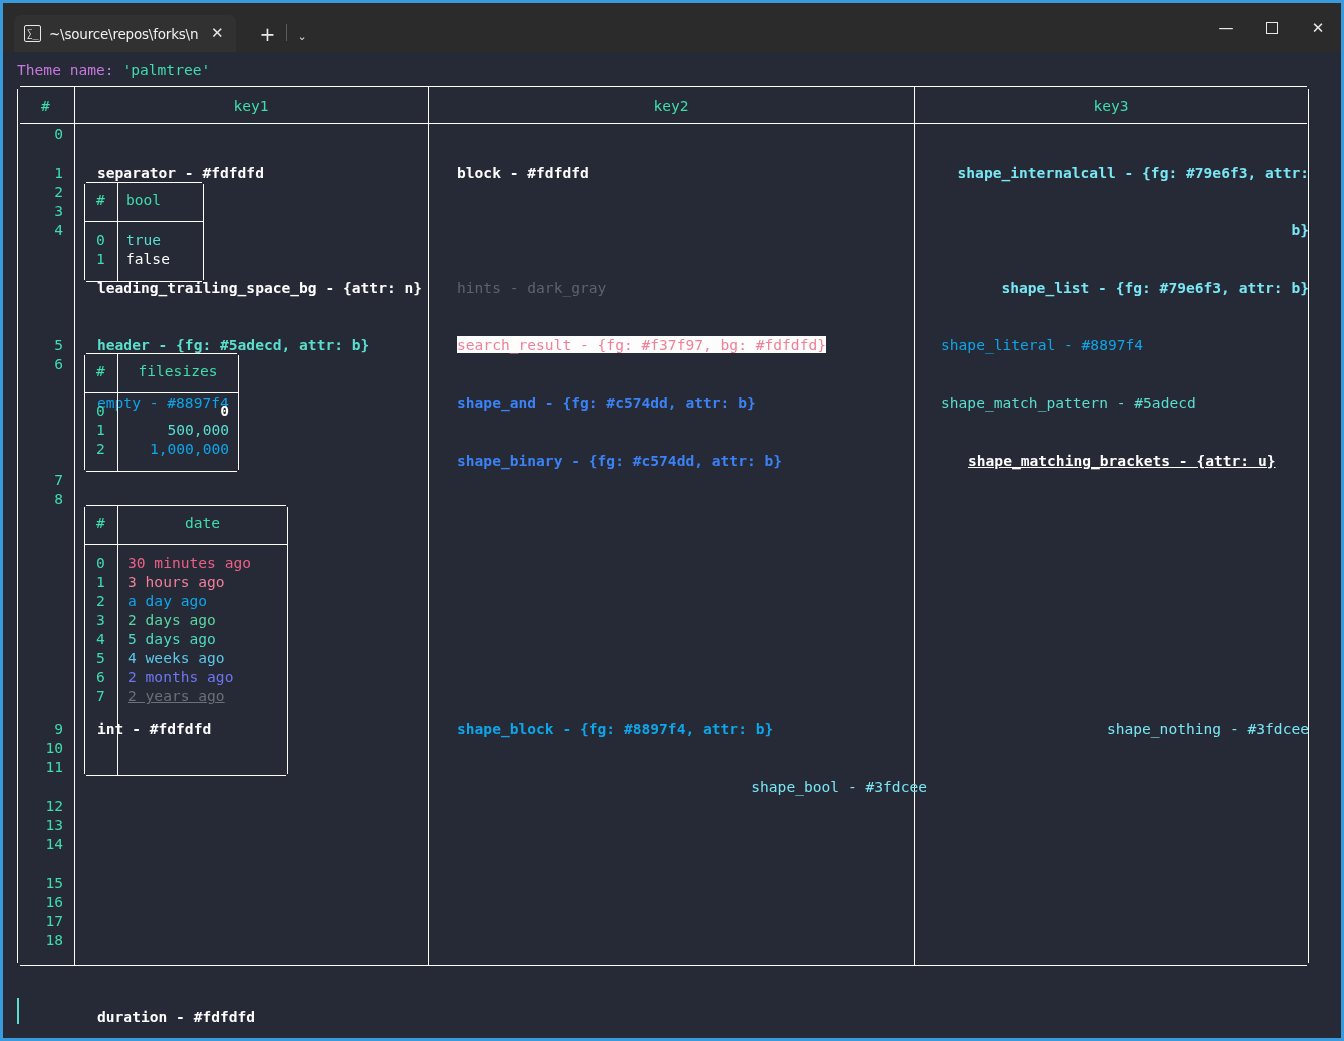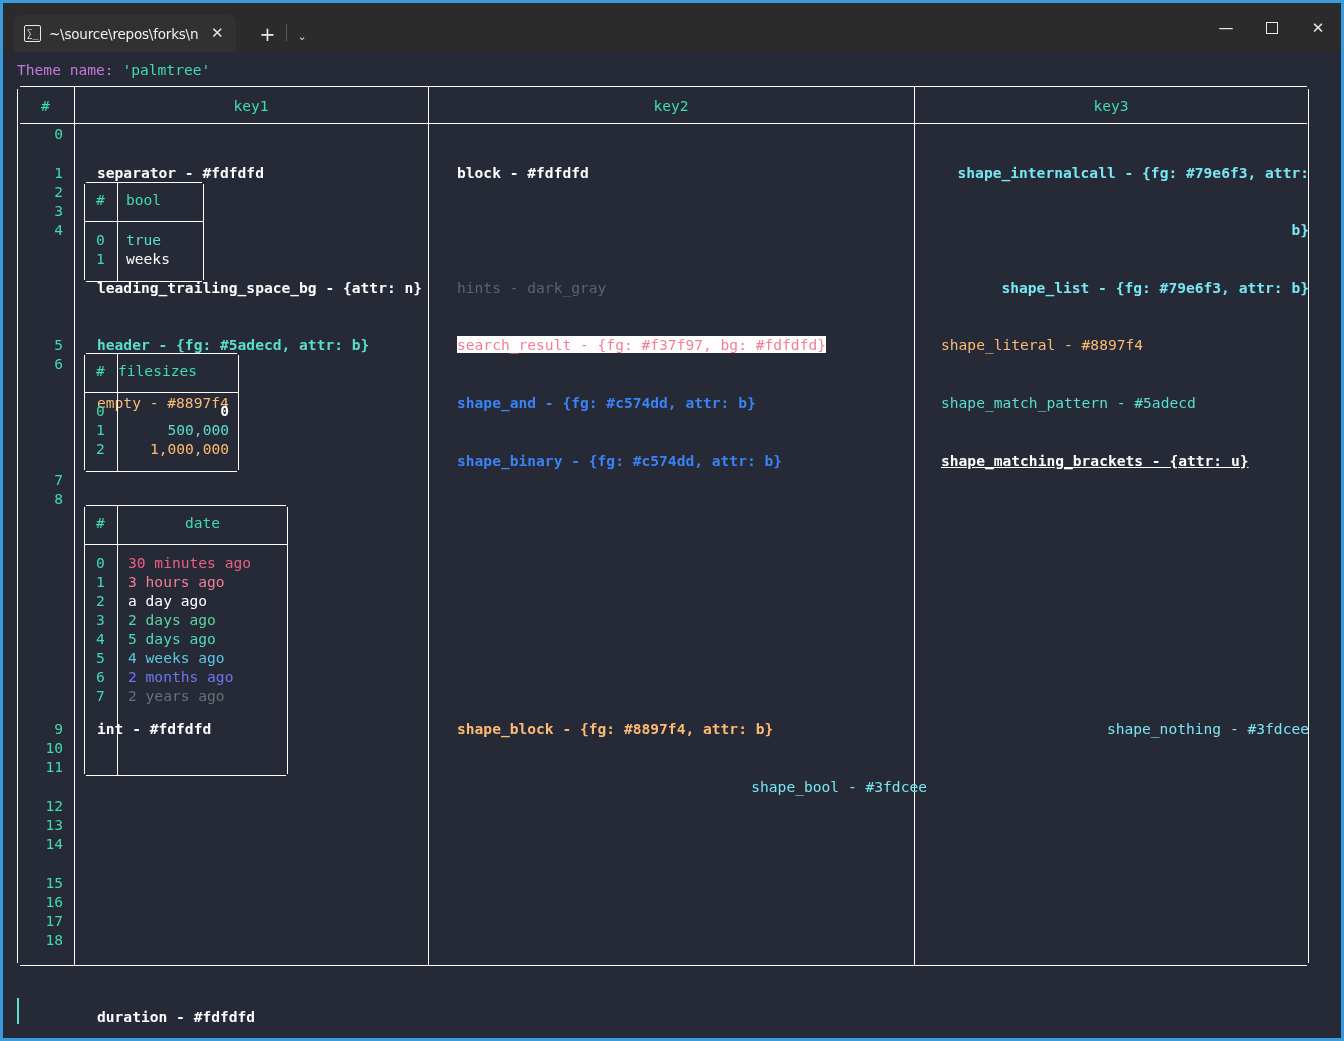--- a/index.html
+++ b/index.html
@@ -132,26 +132,26 @@
   .col3 { left: 912px; width: 380px; padding-left: 12px; }
 
   .ln { height: 19.2px; }
   .ln.blank { color: transparent; }
 
   
   .w    { color: #fdfdfd; }
   .cy   { color: #5adecd; }
   .tl   { color: #3fdcae; }
   .aq   { color: #79e6f3; text-align: right; }
-  .bl   { color: #fdba74; }
+  .bl   { color: #0ea5e9; }
   .pu   { color: #3b82f6; }
   .or   { color: #f2a272; }
   .gy   { color: #5c6370; }
   .bold { font-weight: bold; }
-  .ul   { text-decoration: underline; }
+  .ul   { text-decoration: underline; margin-left: 27px; }
   .hl-search { background: #fdfdfd; color: #f37f97; }
 
   
   .ntable {
     position: absolute;
     font-family: "DejaVu Sans Mono", monospace;
     font-size: 14.6px;
     line-height: 19.2px;
   }
   .nl { position: absolute; background: #fdfdfd; }
@@ -250,32 +250,32 @@
         <div class="nl" style="left:2px;top:99px;width:116px;height:1px;"></div>
         <div class="nl" style="left:0;top:2px;width:1px;height:96px;"></div>
         <div class="nl" style="left:119px;top:2px;width:1px;height:96px;"></div>
         <div class="nl" style="left:33px;top:1px;width:1px;height:98px;"></div>
         <div class="nl" style="left:1px;top:39px;width:118px;height:1px;"></div>
         <div style="position:absolute;left:0;top:8px;width:33px;text-align:center;" class="tl">#</div>
         <div style="position:absolute;left:42px;top:8px;" class="tl">bool</div>
         <div style="position:absolute;left:0;top:48px;width:33px;text-align:center;" class="tl">0</div>
         <div style="position:absolute;left:42px;top:48px;" class="cy">true</div>
         <div style="position:absolute;left:0;top:67px;width:33px;text-align:center;" class="tl">1</div>
-        <div style="position:absolute;left:42px;top:67px;" class="w">weeks</div>
+        <div style="position:absolute;left:42px;top:67px;" class="w">false</div>
       </div>
 
       <div class="ntable" style="left:67px; top:267px; width:155px; height:119px;">
         <div class="nl" style="left:2px;top:0;width:151px;height:1px;"></div>
         <div class="nl" style="left:2px;top:118px;width:151px;height:1px;"></div>
         <div class="nl" style="left:0;top:2px;width:1px;height:115px;"></div>
         <div class="nl" style="left:154px;top:2px;width:1px;height:115px;"></div>
         <div class="nl" style="left:33px;top:1px;width:1px;height:117px;"></div>
         <div class="nl" style="left:1px;top:39px;width:153px;height:1px;"></div>
         <div style="position:absolute;left:0;top:8px;width:33px;text-align:center;" class="tl">#</div>
-        <div style="position:absolute;left:34px;top:8px;width:120px;text-align:left;" class="tl">filesizes</div>
+        <div style="position:absolute;left:34px;top:8px;width:120px;text-align:center;" class="tl">filesizes</div>
         <div style="position:absolute;left:0;top:48px;width:33px;text-align:center;" class="tl">0</div>
         <div style="position:absolute;left:34px;top:48px;width:111px;text-align:right;" class="w bold">0</div>
         <div style="position:absolute;left:0;top:67px;width:33px;text-align:center;" class="tl">1</div>
         <div style="position:absolute;left:34px;top:67px;width:111px;text-align:right;" class="cy">500,000</div>
         <div style="position:absolute;left:0;top:86px;width:33px;text-align:center;" class="tl">2</div>
         <div style="position:absolute;left:34px;top:86px;width:111px;text-align:right;" class="bl">1,000,000</div>
       </div>
 
       <div class="ntable" style="left:67px; top:419px; width:204px; height:271px;">
         <div class="nl" style="left:2px;top:0;width:200px;height:1px;"></div>
@@ -285,31 +285,31 @@
         <div class="nl" style="left:33px;top:1px;width:1px;height:269px;"></div>
         <div class="nl" style="left:1px;top:39px;width:202px;height:1px;"></div>
         <div style="position:absolute;left:0;top:8px;width:33px;text-align:center;" class="tl">#</div>
         <div style="position:absolute;left:34px;top:8px;width:169px;text-align:center;" class="tl">date</div>
 
         <div style="position:absolute;left:0;top:48px;width:33px;text-align:center;" class="tl">0</div>
         <div style="position:absolute;left:44px;top:48px;color:#ef5f86;">30 minutes ago</div>
         <div style="position:absolute;left:0;top:67px;width:33px;text-align:center;" class="tl">1</div>
         <div style="position:absolute;left:44px;top:67px;color:#f37f97;">3 hours ago</div>
         <div style="position:absolute;left:0;top:86px;width:33px;text-align:center;" class="tl">2</div>
-        <div style="position:absolute;left:44px;top:86px;color:#ffffff;">a day ago</div>
+        <div style="position:absolute;left:44px;top:86px;color:#0ea5e9;">a day ago</div>
         <div style="position:absolute;left:0;top:105px;width:33px;text-align:center;" class="tl">3</div>
         <div style="position:absolute;left:44px;top:105px;color:#5bd6a0;">2 days ago</div>
         <div style="position:absolute;left:0;top:124px;width:33px;text-align:center;" class="tl">4</div>
         <div style="position:absolute;left:44px;top:124px;color:#4ed9bd;">5 days ago</div>
         <div style="position:absolute;left:0;top:143px;width:33px;text-align:center;" class="tl">5</div>
         <div style="position:absolute;left:44px;top:143px;color:#5bc7e8;">4 weeks ago</div>
         <div style="position:absolute;left:0;top:162px;width:33px;text-align:center;" class="tl">6</div>
         <div style="position:absolute;left:44px;top:162px;color:#6f76f0;">2 months ago</div>
         <div style="position:absolute;left:0;top:181px;width:33px;text-align:center;" class="tl">7</div>
-        <div style="position:absolute;left:44px;top:181px;color:#6b6f77;">2 years ago</div>
+        <div style="position:absolute;left:44px;top:181px;color:#6b6f77;text-decoration:underline;">2 years ago</div>
       </div>
 
       <div class="colbody col2 mono">
         <div class="ln w bold">block - #fdfdfd</div>
         <div class="ln blank"></div>
         <div class="ln gy">hints - dark_gray</div>
         <div class="ln"><span class="hl-search">search_result - {fg: #f37f97, bg: #fdfdfd}</span></div>
         <div class="ln pu bold">shape_and - {fg: #c574dd, attr: b}</div>
         <div class="ln pu bold">shape_binary - {fg: #c574dd, attr: b}</div>
         <div class="ln blank">&nbsp;</div><div class="ln blank">&nbsp;</div>

